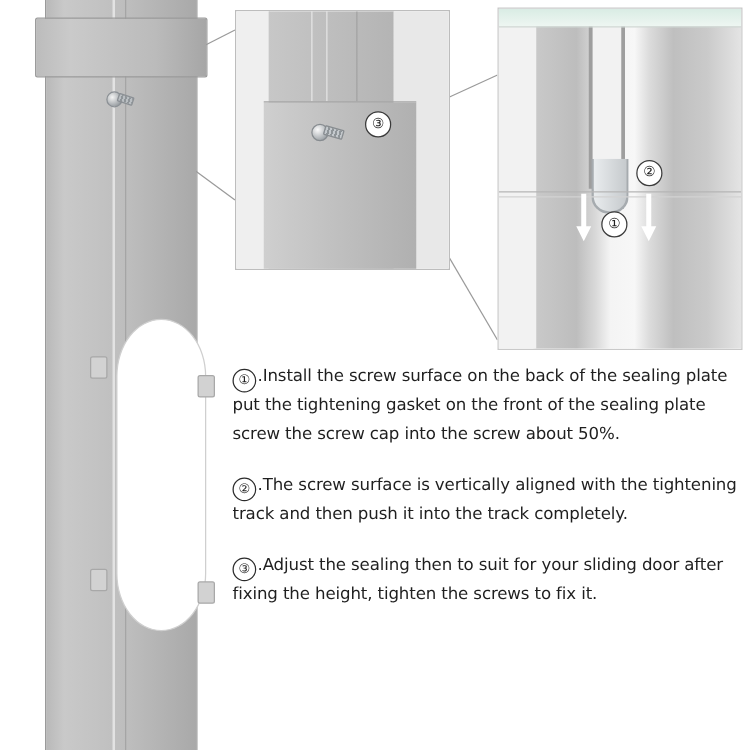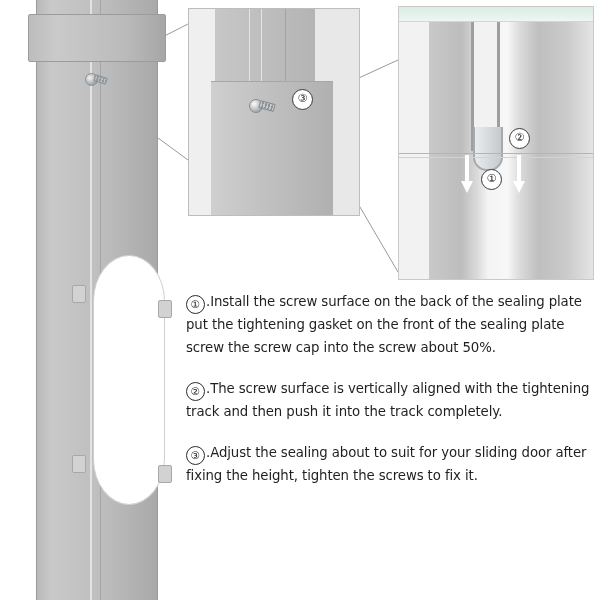--- a/index.html
+++ b/index.html
@@ -397,17 +397,17 @@
   <div class="circ-num circ-1">①</div>
 
   <div class="instructions">
     <div class="step">
       <span class="marker">①</span><span>.Install the screw surface on the back of the sealing plate put the tightening gasket on the front of the sealing plate screw the screw cap into the screw about 50%.</span>
     </div>
     <div class="step">
       <span class="marker">②</span><span>.The screw surface is vertically aligned with the tightening track and then push it into the track completely.</span>
     </div>
     <div class="step">
-      <span class="marker">③</span><span>.Adjust the sealing about to suit for your sliding door after fixing the height,  tighten the screws to fix it.</span>
+      <span class="marker">③</span><span>.Adjust the sealing then to suit for your sliding door after fixing the height,  tighten the screws to fix it.</span>
     </div>
   </div>
 
 </div>
 
 </body></html>

